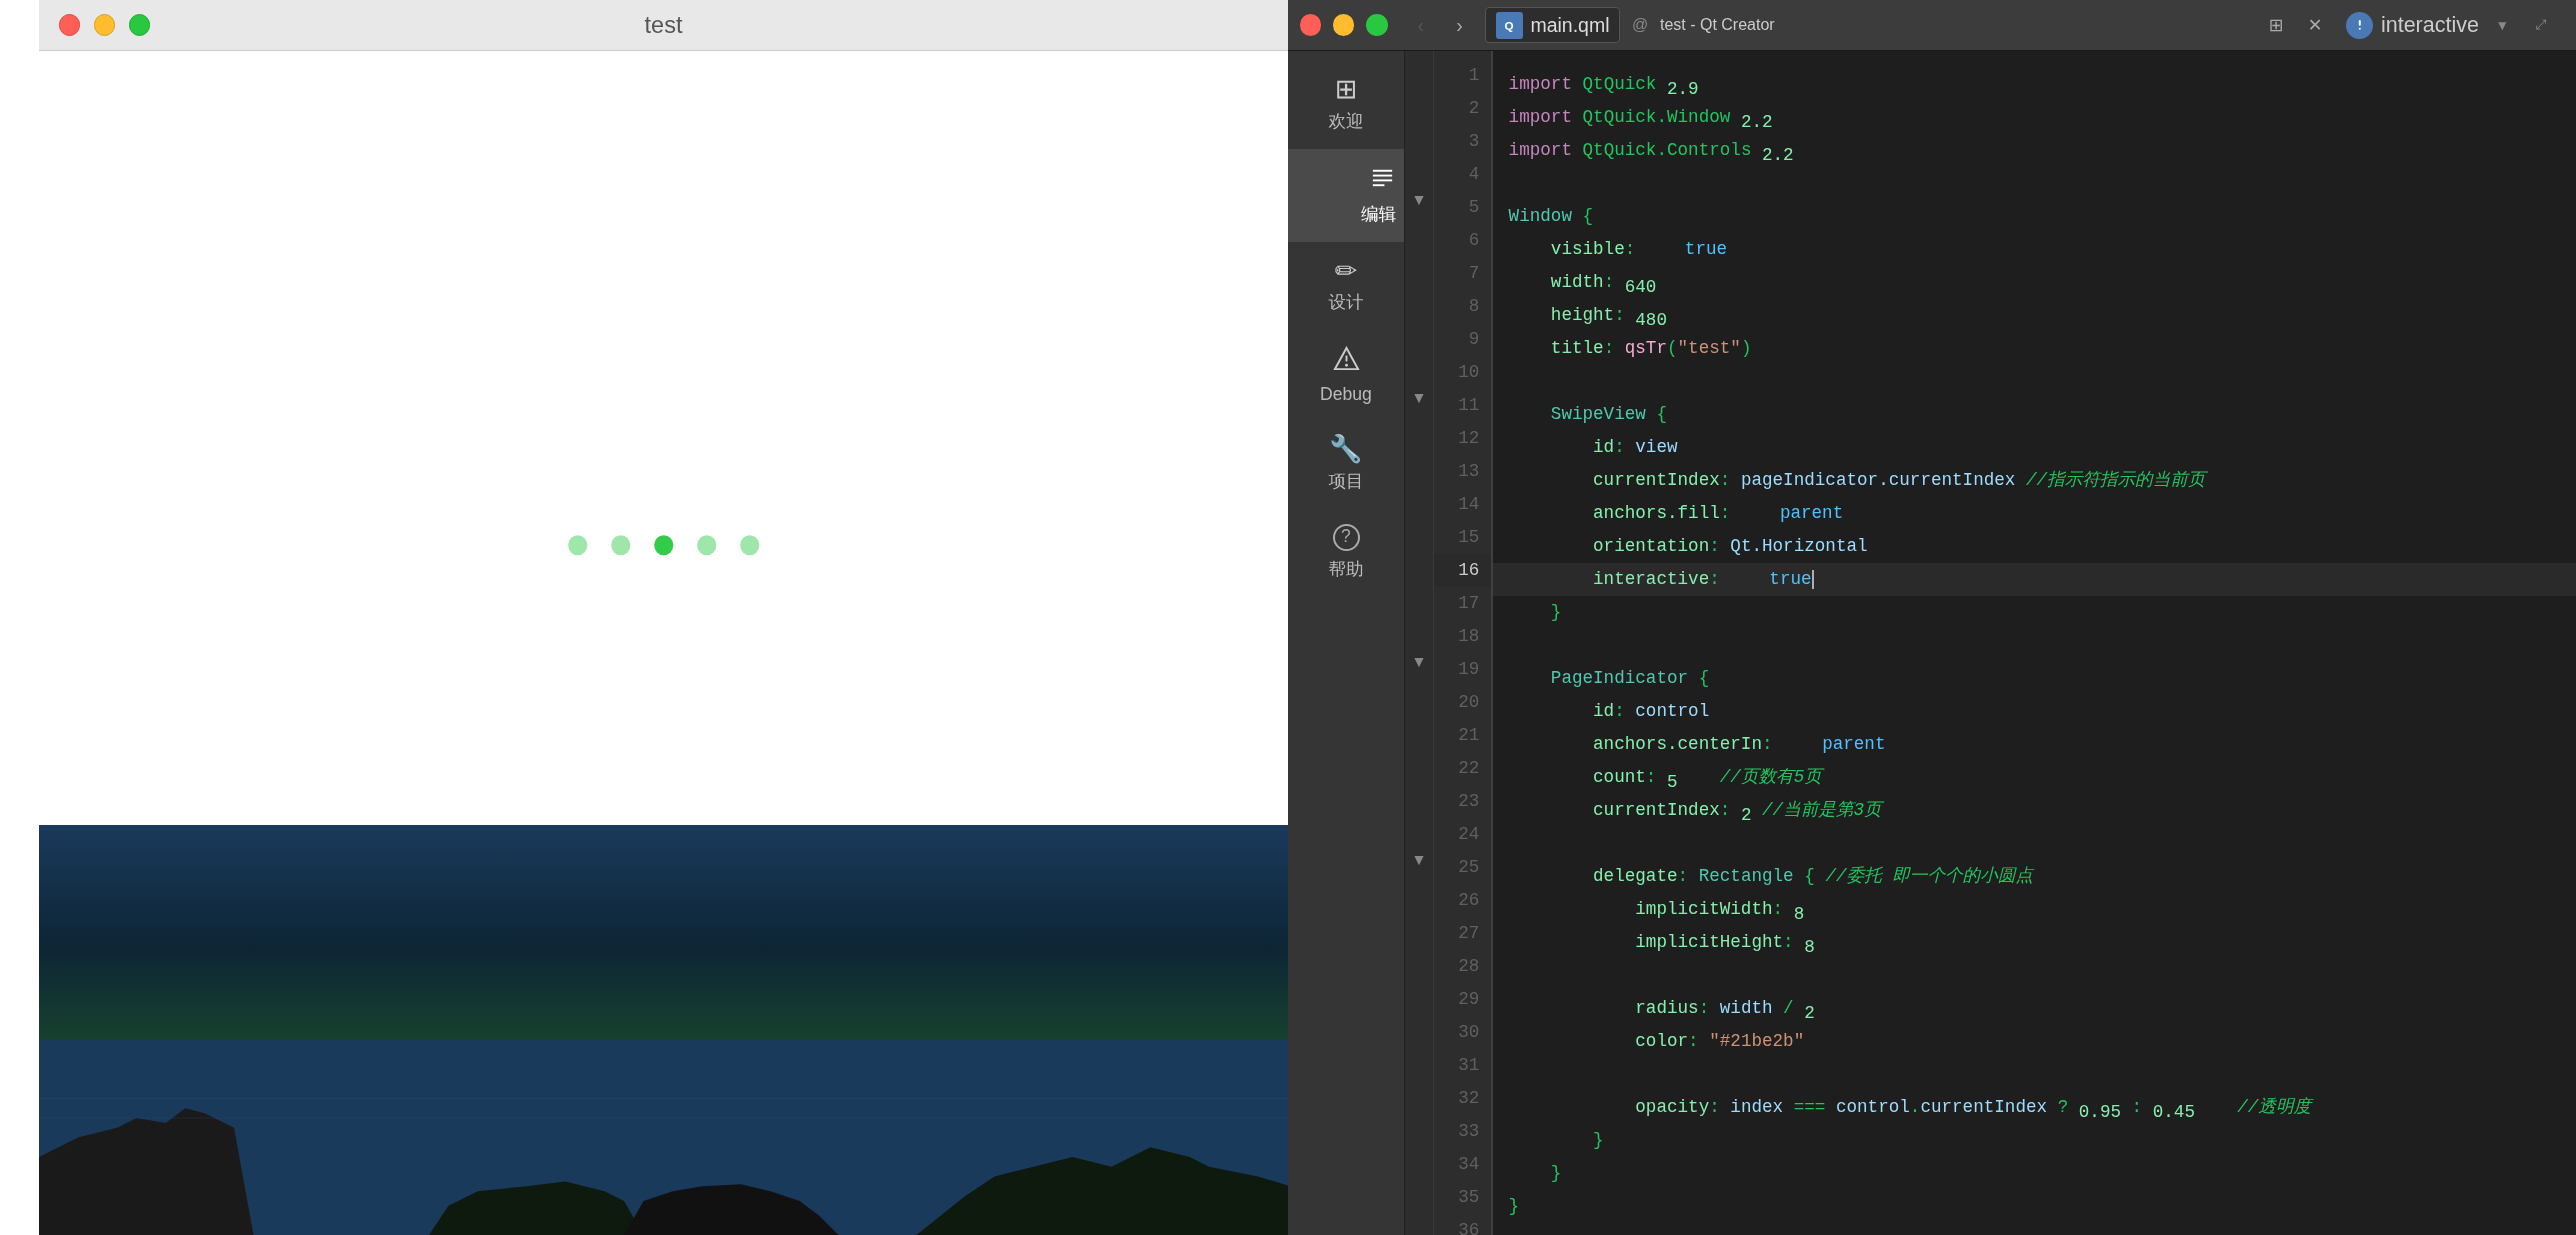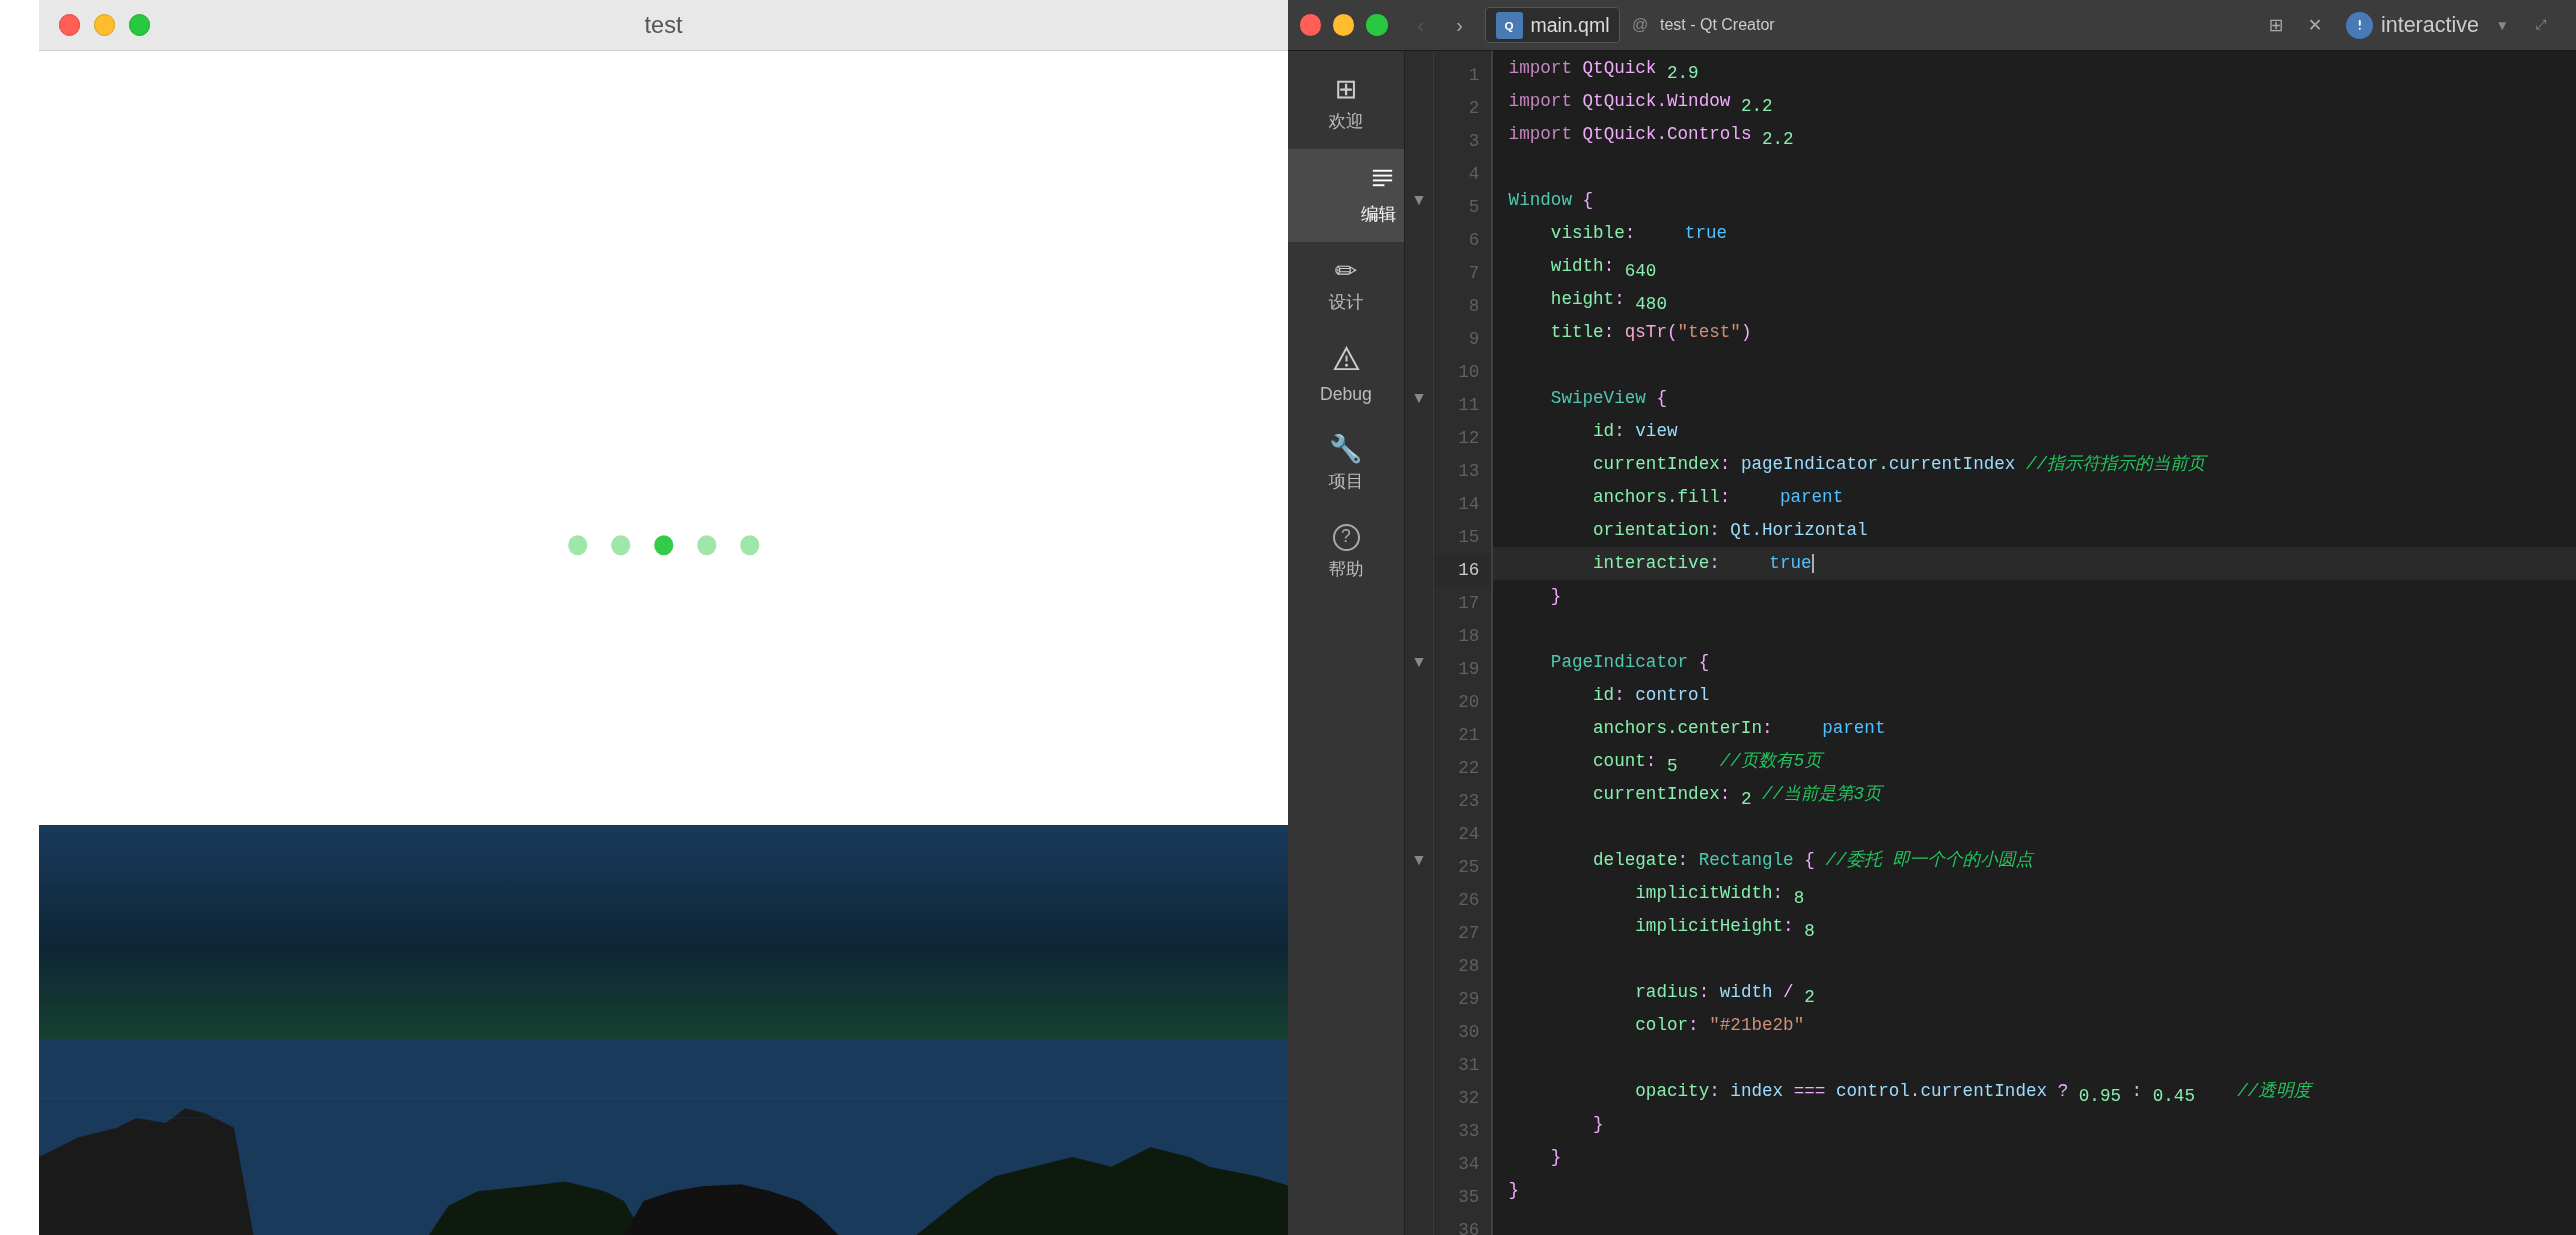--- a/index.html
+++ b/index.html
@@ -325,21 +325,21 @@
       font-family: 'Courier New', monospace;
     }
 
     .line-number.current {
       color: #ccc;
       background: #2a2a2a;
     }
 
     .code-area {
       flex: 1;
-      padding: 1px 0;
+      padding: 17px 0;
       overflow-x: hidden;
       font-family: 'Courier New', Consolas, monospace;
       font-size: 17.6px;
       line-height: 33px;
     }
 
     .code-line {
       height: 33px;
       display: flex;
       align-items: center;
@@ -370,21 +370,21 @@
     
     .kw { color: #c586c0; }       
     .type { color: #4ec9b0; }       
     .string { color: #ce9178; }
     .number { color: #86efac; margin-top: 10px; }
     .comment { color: #22c55e; font-style: italic; }
     .property { color: #86efac; }
     .value-kw { color: #4fc1ff; margin-left: 39px; }  
     .value-id { color: #9cdcfe; }
     .func { color: #f9a8d4; }
-    .plain { color: #f0abfc; }
+    .plain { color: #22c55e; }
 
     .cursor {
       display: inline-block;
       width: 2px;
       height: 19.5px;
       background: #aeafad;
       vertical-align: middle;
     }
   </style>
 </head>

